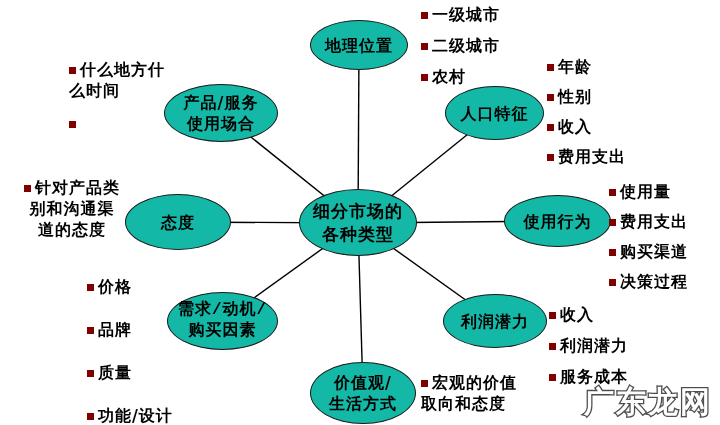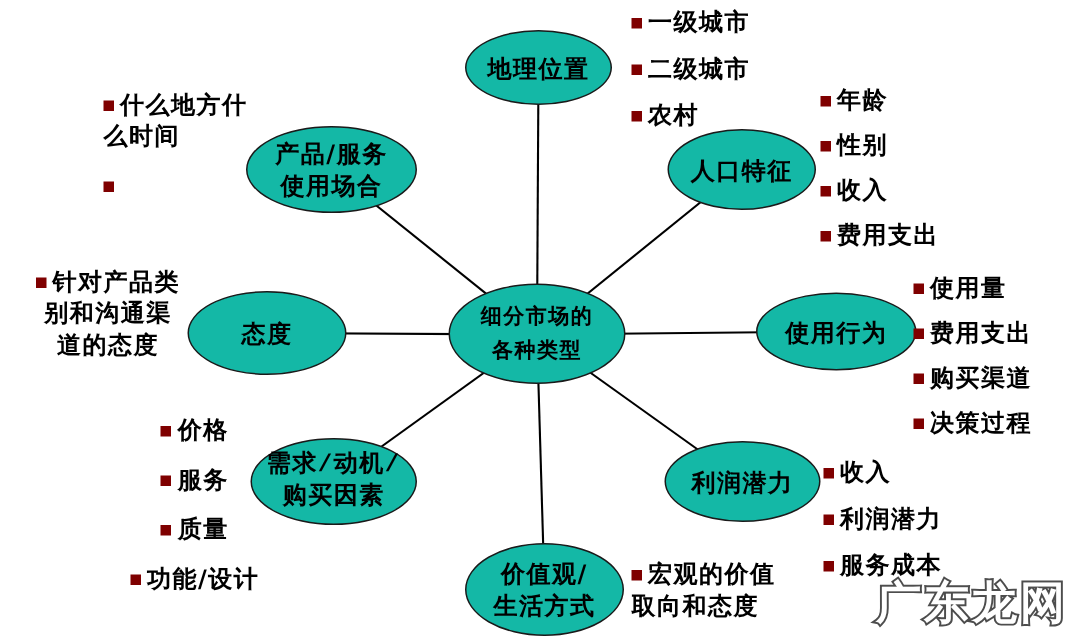--- a/index.html
+++ b/index.html
@@ -28,21 +28,21 @@
   }
   .node .lbl {
     font-weight: bold;
     font-size: 16px;
     line-height: 21px;
     color: #000000;
     text-align: center;
     white-space: pre-line;
     letter-spacing: 1px;
   }
-  .node.center .lbl { font-size: 14px; line-height: 23px; }
+  .node.center .lbl { font-size: 17px; line-height: 23px; }
   .blist {
     position: absolute;
     display: flex;
     flex-direction: column;
   }
   .bi {
     font-weight: bold;
     font-size: 16px;
     line-height: 21px;
     color: #000000;
@@ -52,21 +52,21 @@
   .sq {
     display: inline-block;
     width: 7px;
     height: 7px;
     background: #7f0000;
     margin-right: 4px;
     margin-bottom: 1px;
   }
   .g10 { gap: 10px; }
   .g9  { gap: 9px; }
-  .g8  { gap: 12px; align-items: center; }
+  .g8  { gap: 22px; }
   .g12 { gap: 12px; }
   svg.wm { position: absolute; left: 578px; top: 378px; width: 142px; height: 46px; }
   svg.wm text {
     font-family: "DejaVu Sans", "Liberation Sans", sans-serif;
     font-weight: bold;
     font-size: 30px;
     fill: #ffffff;
     stroke: #4d4d4d;
     stroke-width: 2.6px;
     paint-order: stroke fill;
@@ -157,21 +157,21 @@
     <div class="bi"><span class="sq"></span><span>服务成本</span></div>
   </div>
 
   <div class="blist" style="left:421px; top:372px; width:110px;">
     <div class="bi"><span class="sq"></span><span>宏观的价值
 取向和态度</span></div>
   </div>
 
   <div class="blist g8" style="left:87px; top:276px;">
     <div class="bi"><span class="sq"></span><span>价格</span></div>
-    <div class="bi"><span class="sq"></span><span>服务</span></div>
+    <div class="bi"><span class="sq"></span><span>品牌</span></div>
     <div class="bi"><span class="sq"></span><span>质量</span></div>
     <div class="bi"><span class="sq"></span><span>功能/设计</span></div>
   </div>
 
   <div class="blist" style="left:22px; top:177px; width:100px;text-align:center;">
     <div class="bi"><span class="sq"></span><span>针对产品类
 别和沟通渠
 道的态度</span></div>
   </div>
 

